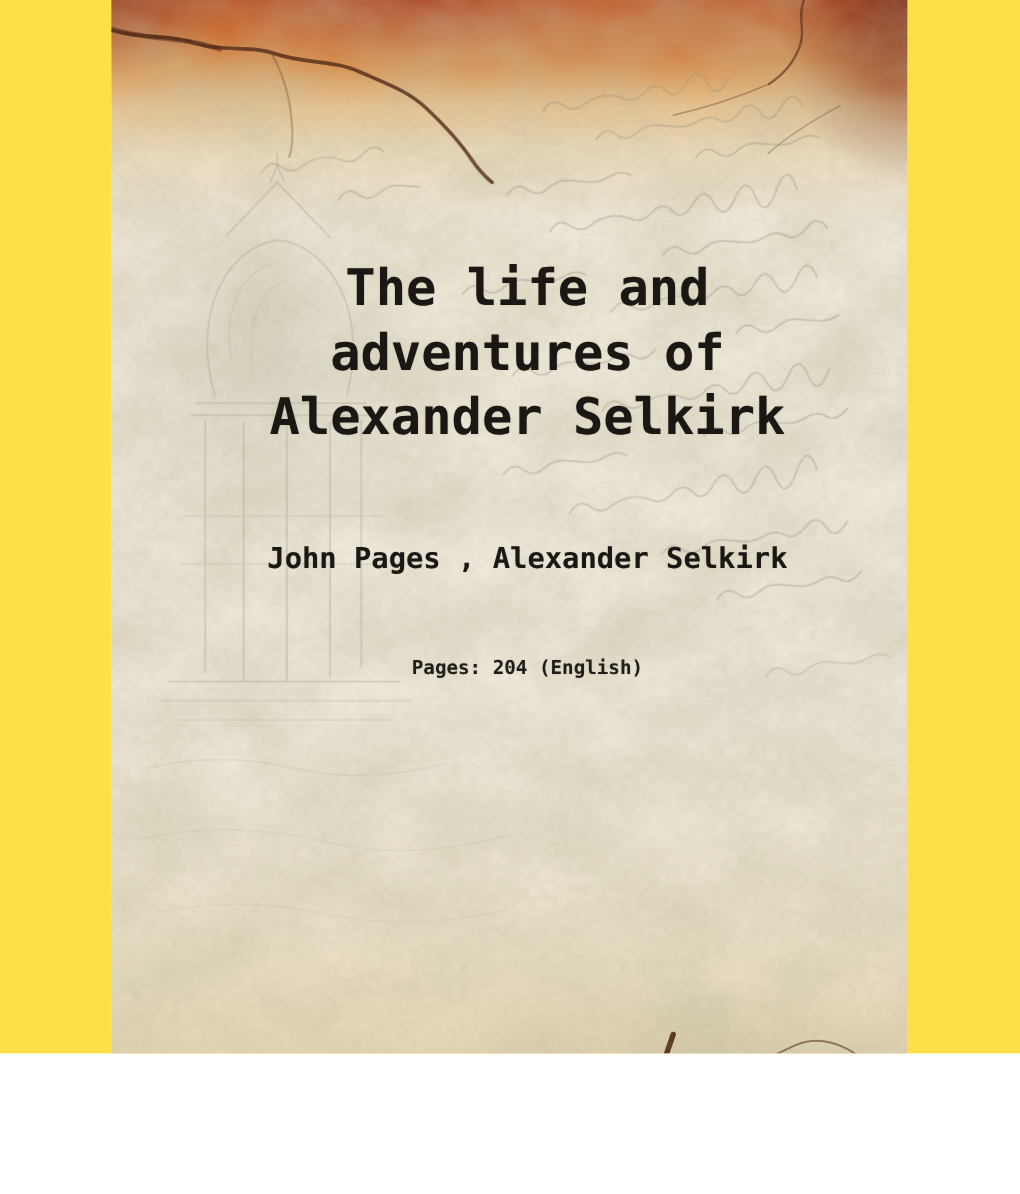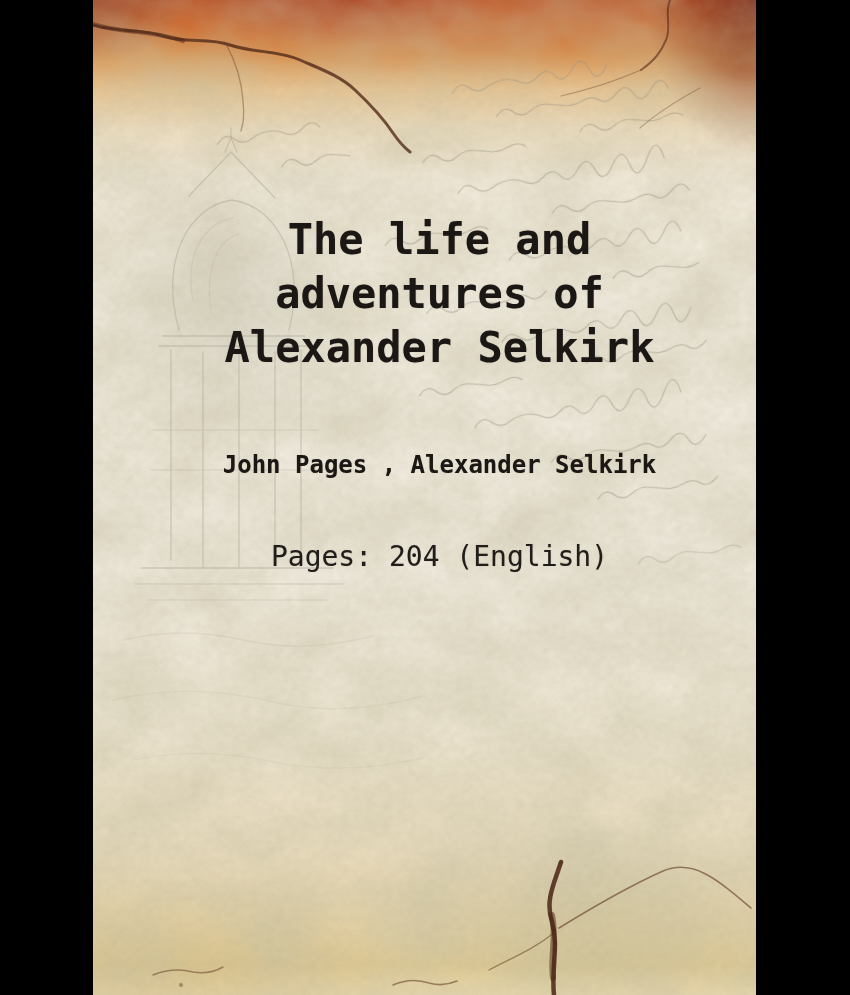--- a/index.html
+++ b/index.html
@@ -1,22 +1,22 @@
 <!DOCTYPE html>
 <html><head>
 <meta charset="utf-8">
 <style>
   html, body { margin: 0; padding: 0; }
   body { font-family: "DejaVu Sans Mono", "Liberation Mono", monospace; }
 
   .page {
     position: relative;
     width: 850px;
-    height: 995px;
-    background: #000000;
+    height: 878px;
+    background: #fde047;
     overflow: hidden;
   }
 
   .cover {
     position: absolute;
     left: 93px;
     top: 0;
     width: 663px;
     height: 995px;
     overflow: hidden;
@@ -77,22 +77,22 @@
     color: #1b1714;
     text-shadow: 0 0 1px rgba(60,45,30,0.3);
   }
 
   .book-pages {
     position: absolute;
     top: 541px;
     width: 100%;
     text-align: center;
     font-family: "DejaVu Sans Mono", "Liberation Mono", monospace;
-    font-weight: normal;
-    font-size: 28px;
+    font-weight: bold;
+    font-size: 16px;
     line-height: 32px;
     color: #211d1a;
     text-shadow: 0 0 1px rgba(60,45,30,0.3);
   }
 </style>
 </head>
 <body>
 
 <div class="page">
   <div class="cover">

